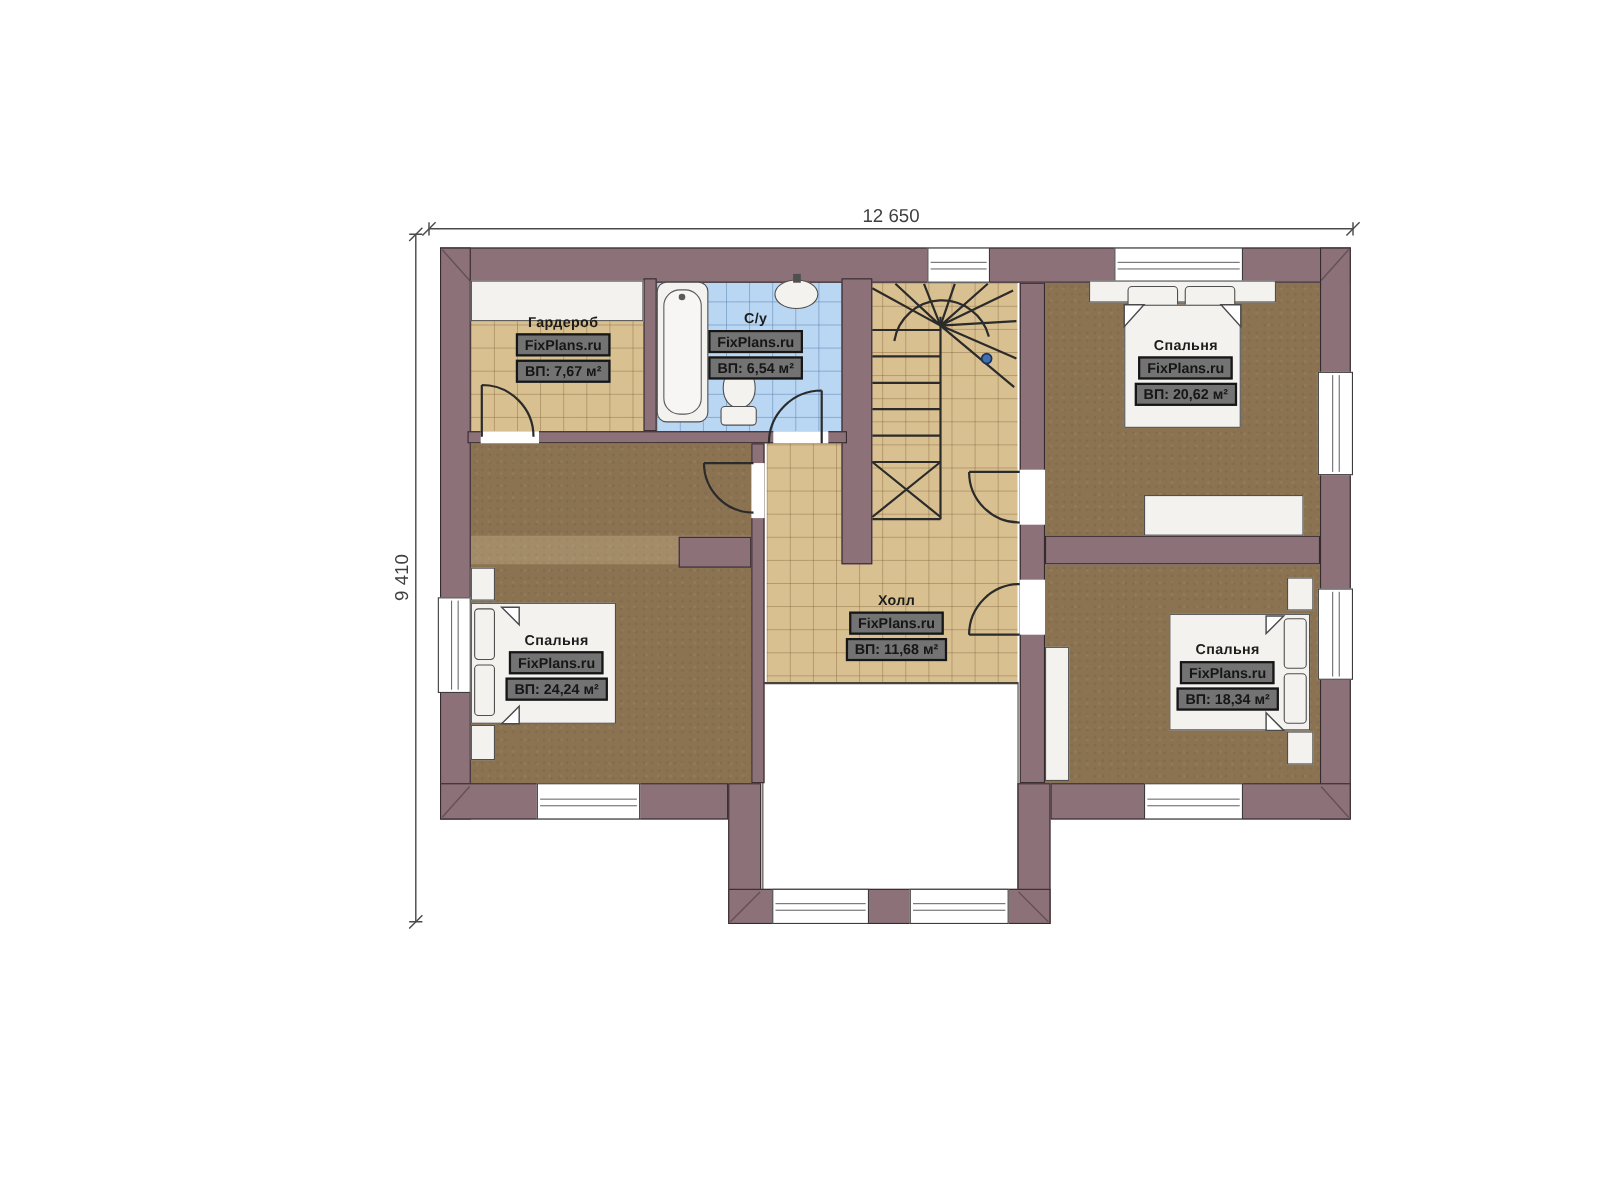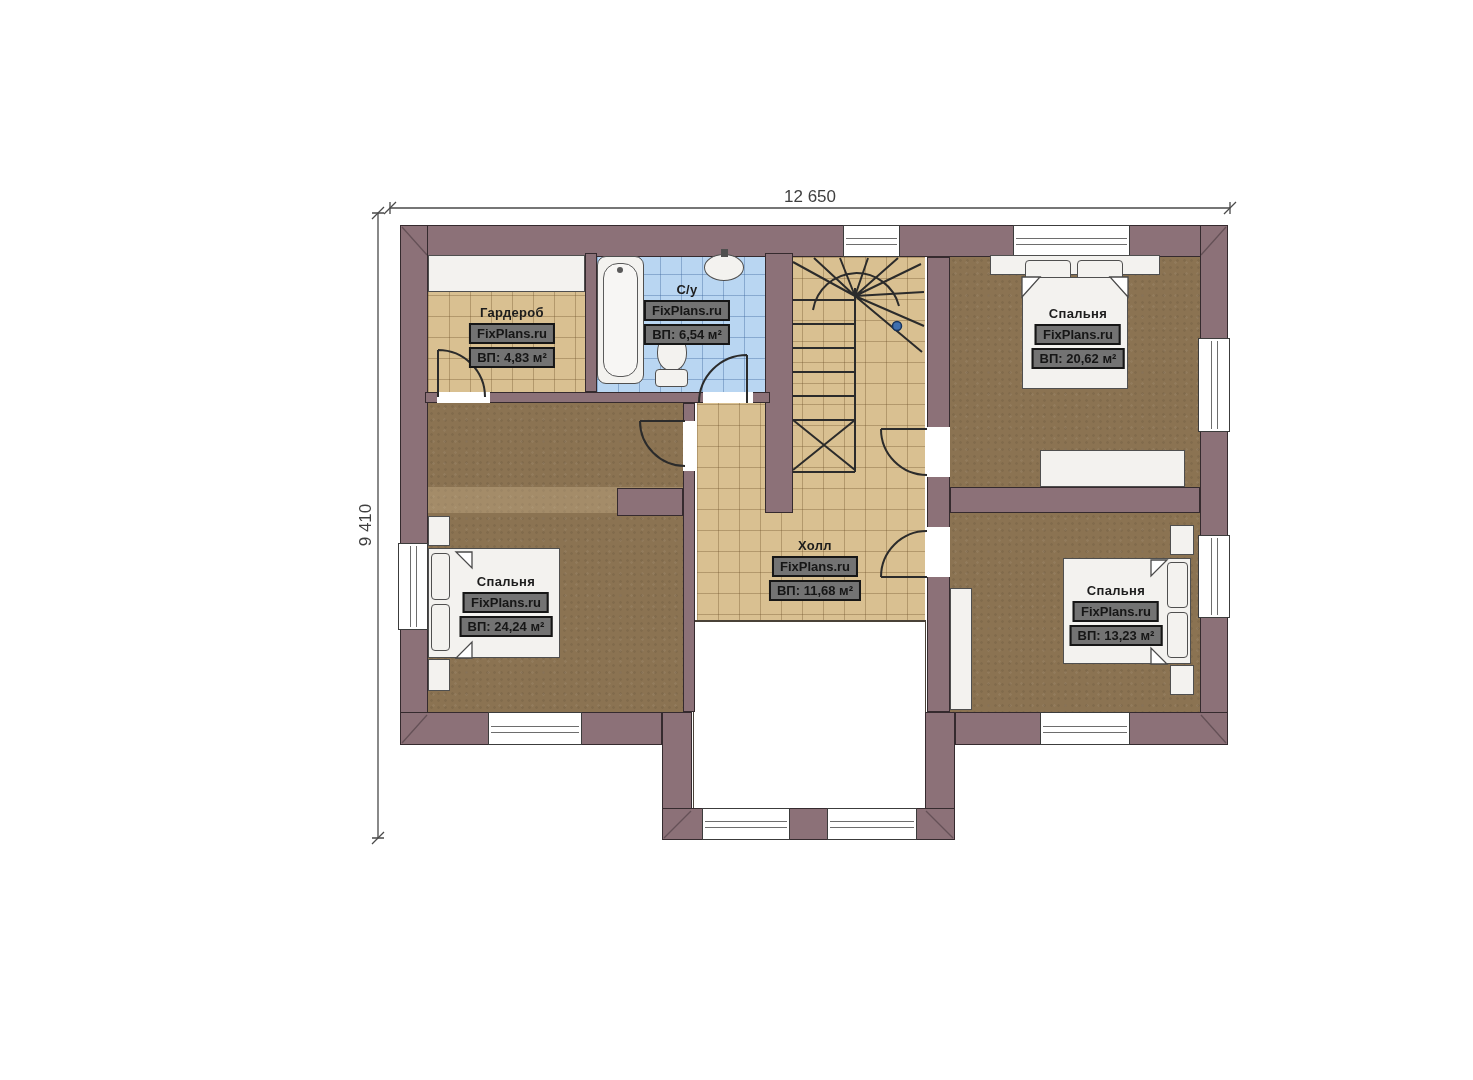--- a/index.html
+++ b/index.html
@@ -155,24 +155,24 @@
       <path d="M402 227 L427 255 M1226 227 L1201 255 M402 743 L427 715 M1226 743 L1201 715 M664 838 L691 811 M953 838 L926 811"></path>
     </g>
     <g stroke="#4a4a4a" stroke-width="1.3" fill="none">
       <path d="M390 208 H1230 M390 202 V214 M1230 202 V214"></path>
       <path d="M384 214 L396 202 M1224 214 L1236 202"></path>
       <path d="M378 213 V838 M372 213 H384 M372 838 H384"></path>
       <path d="M372 219 L384 207 M372 844 L384 832"></path>
     </g>
   </svg>
 
-  <div class="abs room-label" style="left:512px;top:285px;margin-top:20px;">
+  <div class="abs room-label" style="left:512px;top:285px;">
     <div class="room-title">Гардероб</div>
     <div class="label-box">FixPlans.ru</div>
-    <div class="label-box">ВП: 4,83 м²</div>
+    <div class="label-box">ВП: 7,67 м²</div>
   </div>
   <div class="abs room-label" style="left:687px;top:282px;">
     <div class="room-title">С/у</div>
     <div class="label-box">FixPlans.ru</div>
     <div class="label-box">ВП: 6,54 м²</div>
   </div>
   <div class="abs room-label" style="left:1078px;top:306px;">
     <div class="room-title">Спальня</div>
     <div class="label-box">FixPlans.ru</div>
     <div class="label-box">ВП: 20,62 м²</div>
@@ -183,19 +183,19 @@
     <div class="label-box">ВП: 24,24 м²</div>
   </div>
   <div class="abs room-label" style="left:815px;top:538px;">
     <div class="room-title">Холл</div>
     <div class="label-box">FixPlans.ru</div>
     <div class="label-box">ВП: 11,68 м²</div>
   </div>
   <div class="abs room-label" style="left:1116px;top:583px;">
     <div class="room-title">Спальня</div>
     <div class="label-box">FixPlans.ru</div>
-    <div class="label-box">ВП: 13,23 м²</div>
+    <div class="label-box">ВП: 18,34 м²</div>
   </div>
 
   <div class="abs dim-text" style="left:810px;top:187px;transform:translateX(-50%);text-align:center;">12 650</div>
   <div class="abs dim-text" style="left:366px;top:525px;transform:translate(-50%,-50%) rotate(-90deg);">9 410</div>
 
 </div>
 
 </body></html>

